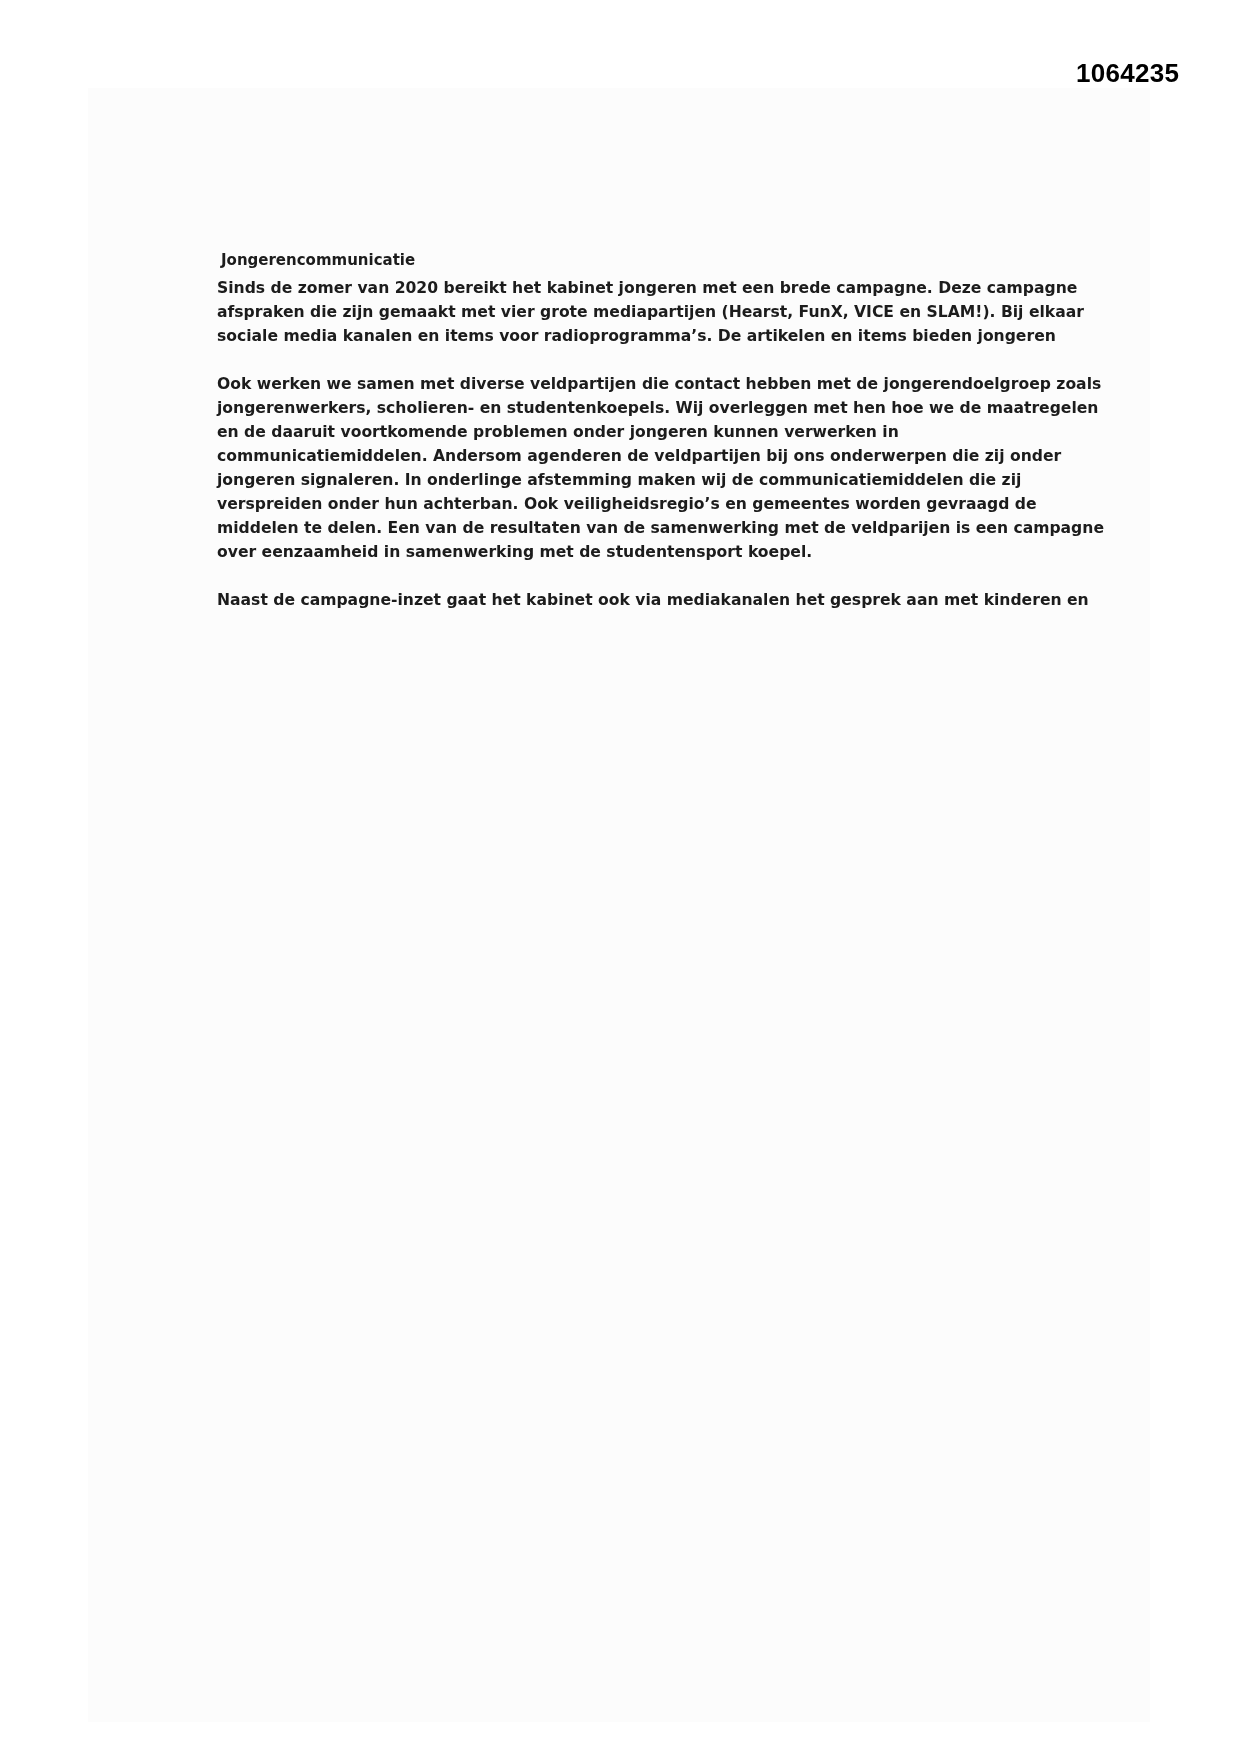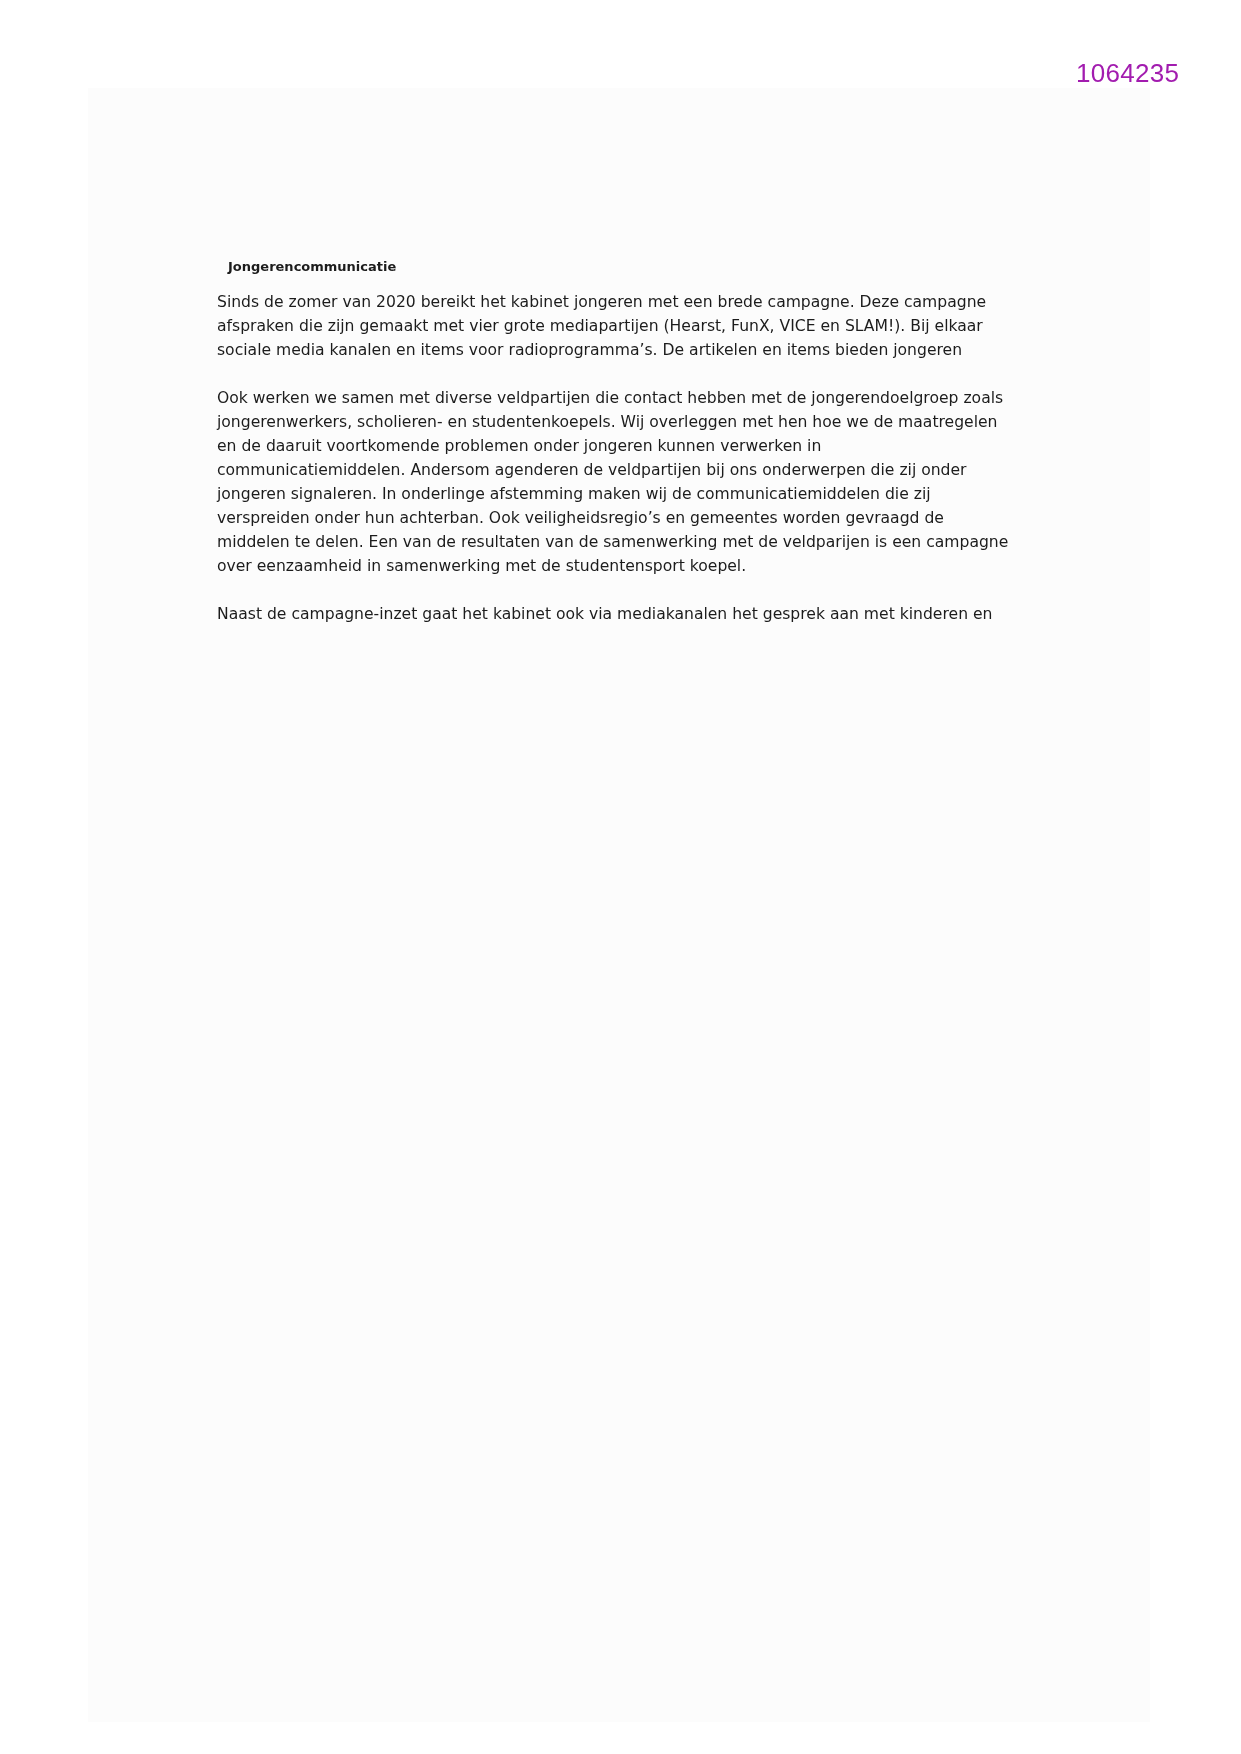--- a/index.html
+++ b/index.html
@@ -14,22 +14,23 @@
       overflow: hidden;
       font-family: "DejaVu Sans", sans-serif;
       color: #1a1a1a;
     }
     .doc-id {
       position: absolute;
       top: 58px;
       left: 1076px;
       font-family: "Liberation Sans", sans-serif;
       font-size: 26px;
-      color: #a21caf;
+      color: #000000;
       letter-spacing: 0.3px;
+      font-weight: bold;
     }
     .scan-area {
       position: absolute;
       left: 88px;
       top: 88px;
       width: 1062px;
       height: 1634px;
       background: #fcfcfc;
     }
     .content {
@@ -37,29 +38,30 @@
       left: 217px;
       top: 244px;
       width: 820px;
       font-family: "DejaVu Sans", sans-serif;
       font-size: 15.6px;
       line-height: 24px;
       color: #1c1c1c;
     }
     .heading {
       font-weight: bold;
-      margin: 11px;
-      font-size: 13px;
+      margin: 4px;
+      font-size: 15px;
     }
     .para {
       margin: 0 0 24px 0;
     }
     .line {
       display: block;
       white-space: nowrap;
+      font-weight: bold;
     }
   </style>
 </head>
 <body>
 
 <div class="doc-id">1064235</div>
 
 <div class="scan-area"></div>
 
 <div class="content">

